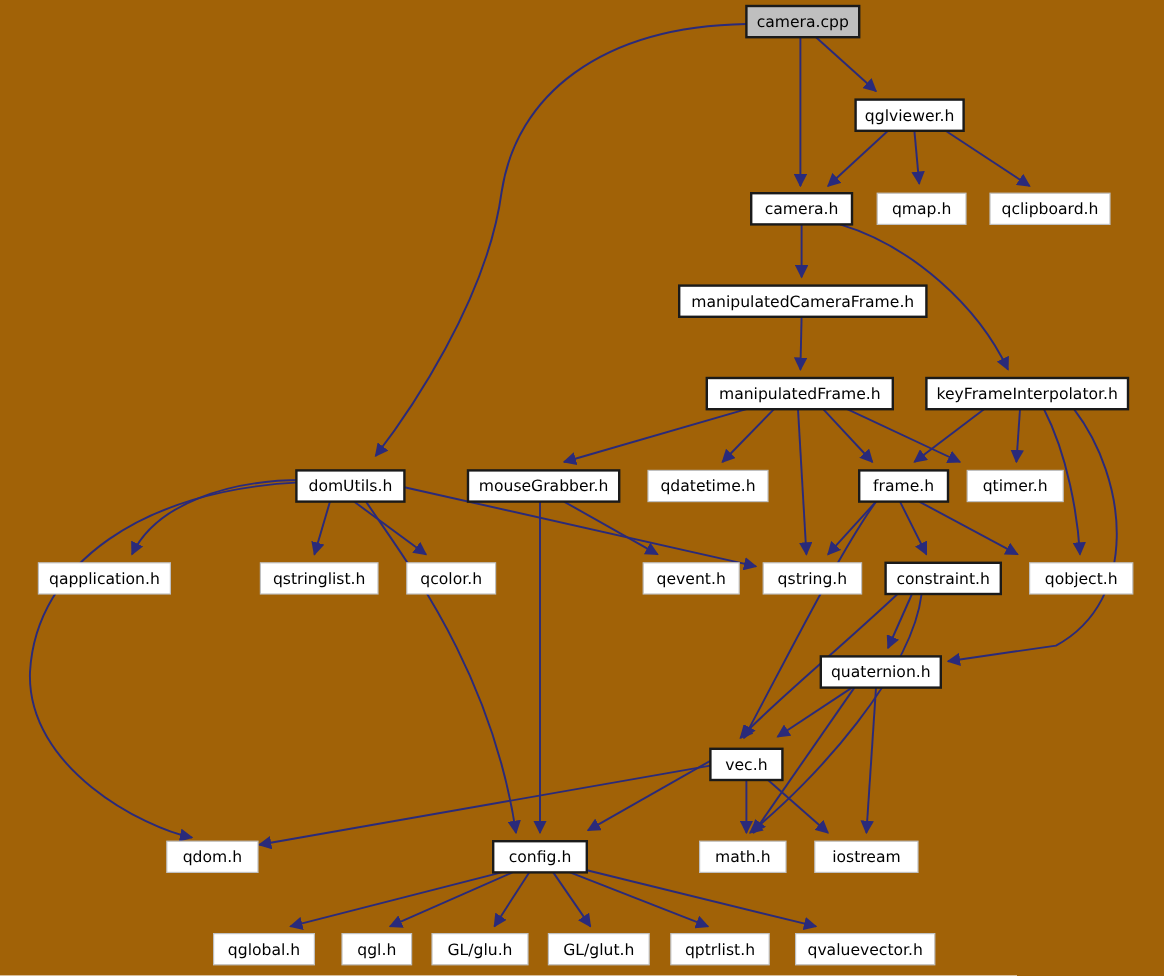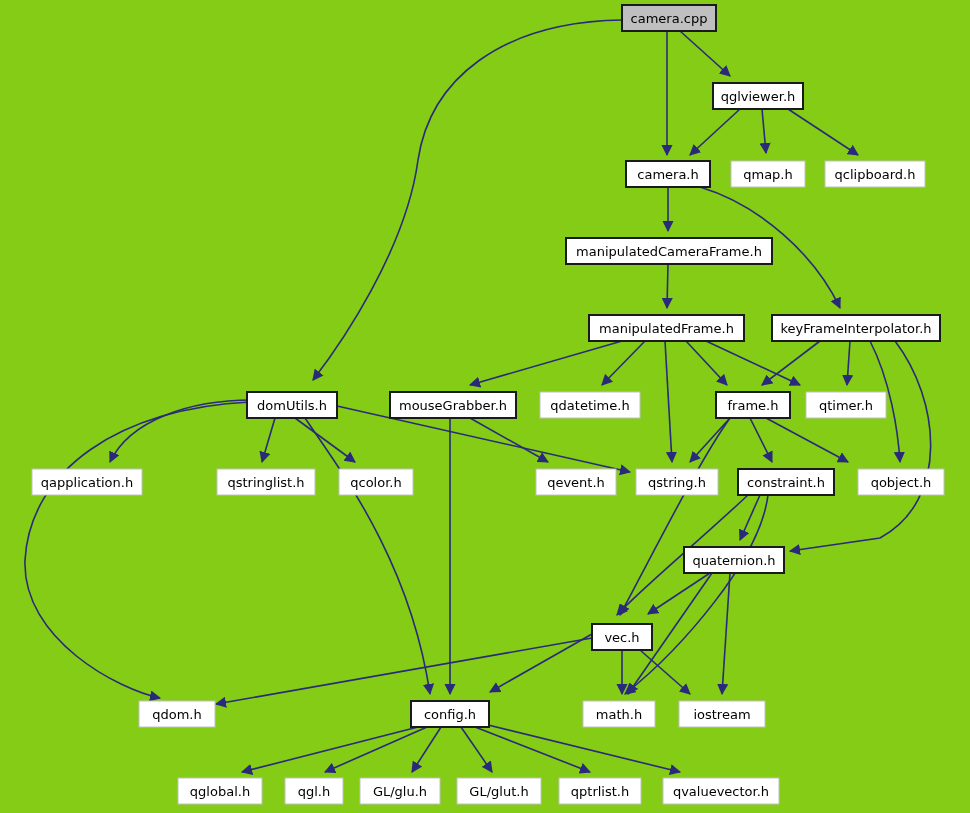--- a/index.html
+++ b/index.html
@@ -4,21 +4,21 @@
 <style>
   html, body {
     margin: 0;
     padding: 0;
     background: #ffffff;
   }
   #graph-root {
     position: relative;
     width: 970px;
     height: 813px;
-    background: #84cc16;
+    background: #a16207;
     font-family: "DejaVu Sans", "Liberation Sans", sans-serif;
     overflow: hidden;
   }
   svg#graph-svg {
     display: block;
     width: 970px;
     height: 813px;
   }
   .node-box {
     fill: #ffffff;

